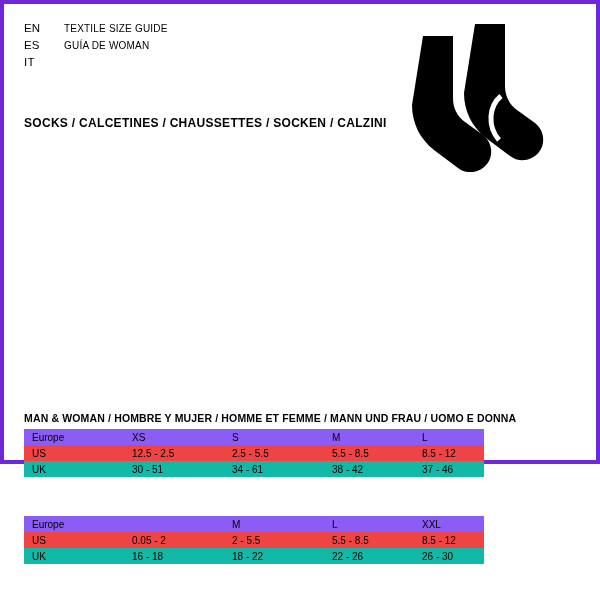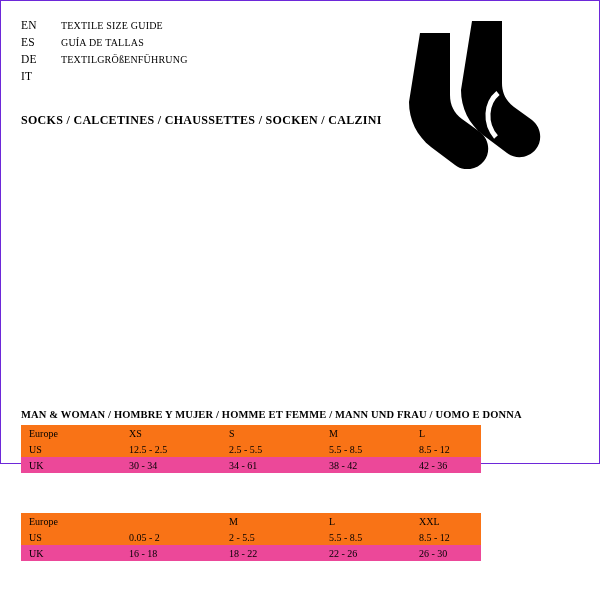--- a/index.html
+++ b/index.html
@@ -13,22 +13,21 @@
     font-family: "Liberation Sans", sans-serif;
     color: #000000;
     overflow: hidden;
     position: relative;
   }
   .page {
     position: relative;
     width: 600px;
     height: 464px;
     box-sizing: border-box;
-    border: 1px solid #6d28d9;
-    font-family: Liberation Serif, serif;
+    border: 4px solid #6d28d9;
   }
 
   
   .lang-block {
     position: absolute;
     left: 20px;
     top: 16px;
     width: 340px;
   }
   .lang-row {
@@ -88,51 +87,47 @@
   }
   table.size-table td {
     height: 16px;
     font-size: 10px;
     padding: 0 0 0 8px;
     border: none;
     vertical-align: middle;
     white-space: nowrap;
   }
   table.size-table tr.head td {
-    background: #f97316;
+    background: #8b5cf6;
   }
   table.size-table tr.shaded td {
-    background: #ec4899;
+    background: #14b8a6;
   }
   table.size-table tr.plain td {
-    background: #f97316;
+    background: #ef4444;
   }
   .col-0 { width: 100px; }
   .col-1 { width: 100px; }
   .col-2 { width: 100px; }
   .col-3 { width: 90px; }
   .col-4 { width: 70px; }
 </style>
 </head>
 <body>
 
 <div class="page">
 
   <div class="lang-block">
     <div class="lang-row">
       <span class="lang-code">EN</span>
       <span class="lang-text">TEXTILE SIZE GUIDE</span>
     </div>
     <div class="lang-row">
       <span class="lang-code">ES</span>
-      <span class="lang-text">GUÍA DE TALLAS</span>
-    </div>
-    <div class="lang-row">
-      <span class="lang-code">DE</span>
-      <span class="lang-text">TEXTILGRÖßENFÜHRUNG</span>
+      <span class="lang-text">GUÍA DE WOMAN</span>
     </div>
     <div class="lang-row">
       <span class="lang-code">IT</span>
     </div>
   </div>
 
   <div class="section-title">SOCKS / CALCETINES / CHAUSSETTES / SOCKEN / CALZINI</div>
 
   <div class="socks">
     <svg width="170" height="150" viewBox="0 0 170 150" xmlns="http://www.w3.org/2000/svg">
@@ -169,24 +164,24 @@
         </tr>
         <tr class="plain">
           <td>US</td>
           <td>12.5 - 2.5</td>
           <td>2.5 - 5.5</td>
           <td>5.5 - 8.5</td>
           <td>8.5 - 12</td>
         </tr>
         <tr class="shaded">
           <td>UK</td>
-          <td>30 - 34</td>
+          <td>30 - 51</td>
           <td>34 - 61</td>
           <td>38 - 42</td>
-          <td>42 - 36</td>
+          <td>37 - 46</td>
         </tr>
       </tbody>
     </table>
   </div>
 
   <div class="table-block children">
     <table class="size-table">
       <colgroup>
         <col class="col-0">
           <col class="col-1">

